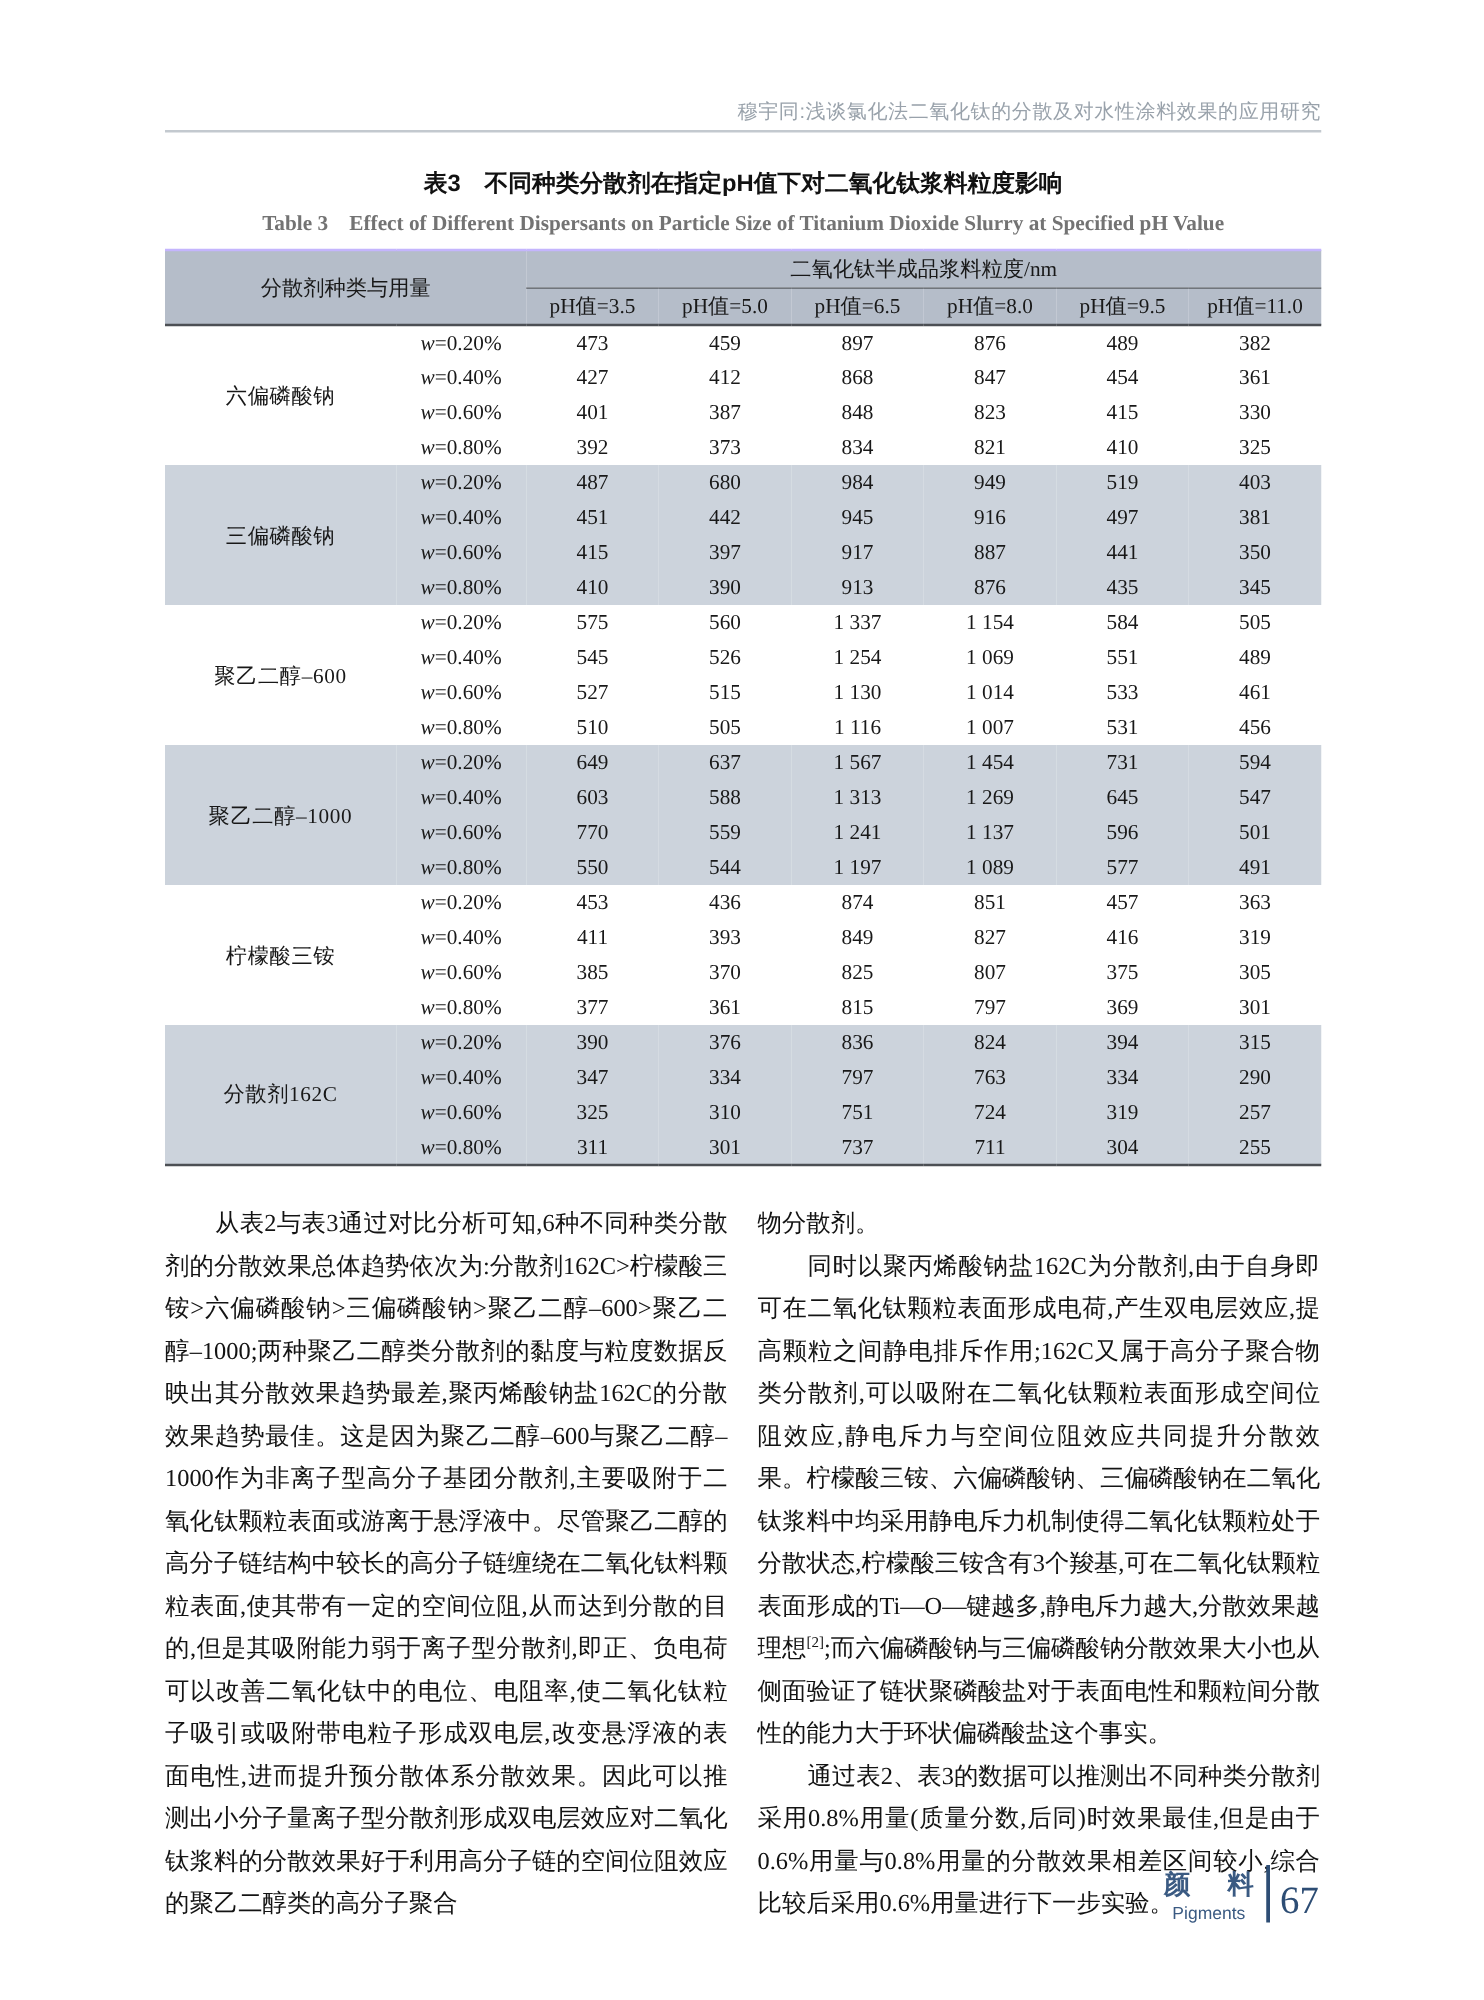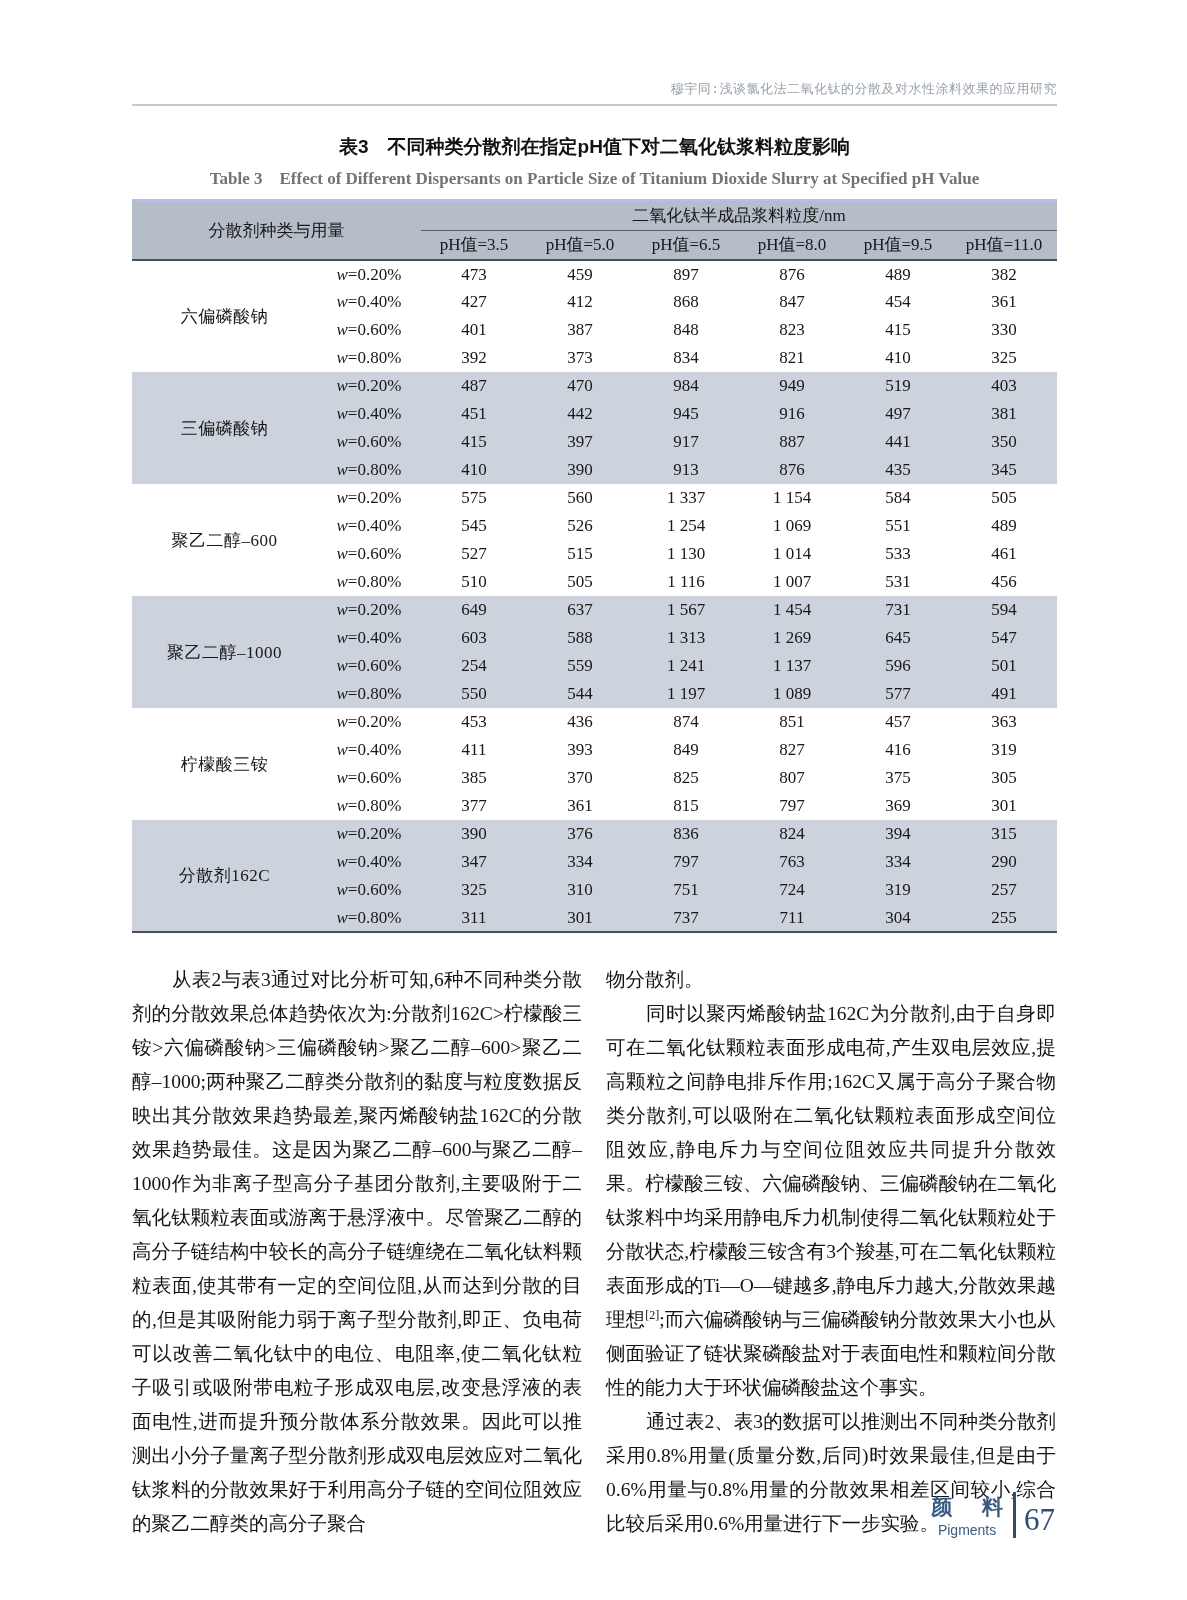--- a/index.html
+++ b/index.html
@@ -15,22 +15,22 @@
   }
   .content {
     position: absolute;
     left: 132px;
     top: 0;
     width: 925px;
   }
   .running-head {
     margin-top: 80px;
     text-align: right;
-    font-family: Liberation Mono, monospace;
-    font-size: 13px;
+    font-family: Liberation Sans, sans-serif;
+    font-size: 16px;
     line-height: 20px;
     color: #99a2ab;
     letter-spacing: 0.5px;
   }
   .head-rule {
     margin-top: 4px;
     border-top: 2px solid #c3c9cf;
   }
   .caption-cn {
     margin-top: 28px;
@@ -187,21 +187,21 @@
             <td>373</td>
             <td>834</td>
             <td>821</td>
             <td>410</td>
             <td>325</td>
           </tr>
           <tr class="shaded">
             <td rowspan="4" class="group-name">三偏磷酸钠</td>
             <td class="dose"><i>w</i>=0.20%</td>
             <td>487</td>
-            <td>470</td>
+            <td>680</td>
             <td>984</td>
             <td>949</td>
             <td>519</td>
             <td>403</td>
           </tr>
           <tr class="shaded">
             <td class="dose"><i>w</i>=0.40%</td>
             <td>451</td>
             <td>442</td>
             <td>945</td>
@@ -278,21 +278,21 @@
             <td class="dose"><i>w</i>=0.40%</td>
             <td>603</td>
             <td>588</td>
             <td>1 313</td>
             <td>1 269</td>
             <td>645</td>
             <td>547</td>
           </tr>
           <tr class="shaded">
             <td class="dose"><i>w</i>=0.60%</td>
-            <td>254</td>
+            <td>770</td>
             <td>559</td>
             <td>1 241</td>
             <td>1 137</td>
             <td>596</td>
             <td>501</td>
           </tr>
           <tr class="shaded">
             <td class="dose"><i>w</i>=0.80%</td>
             <td>550</td>
             <td>544</td>

